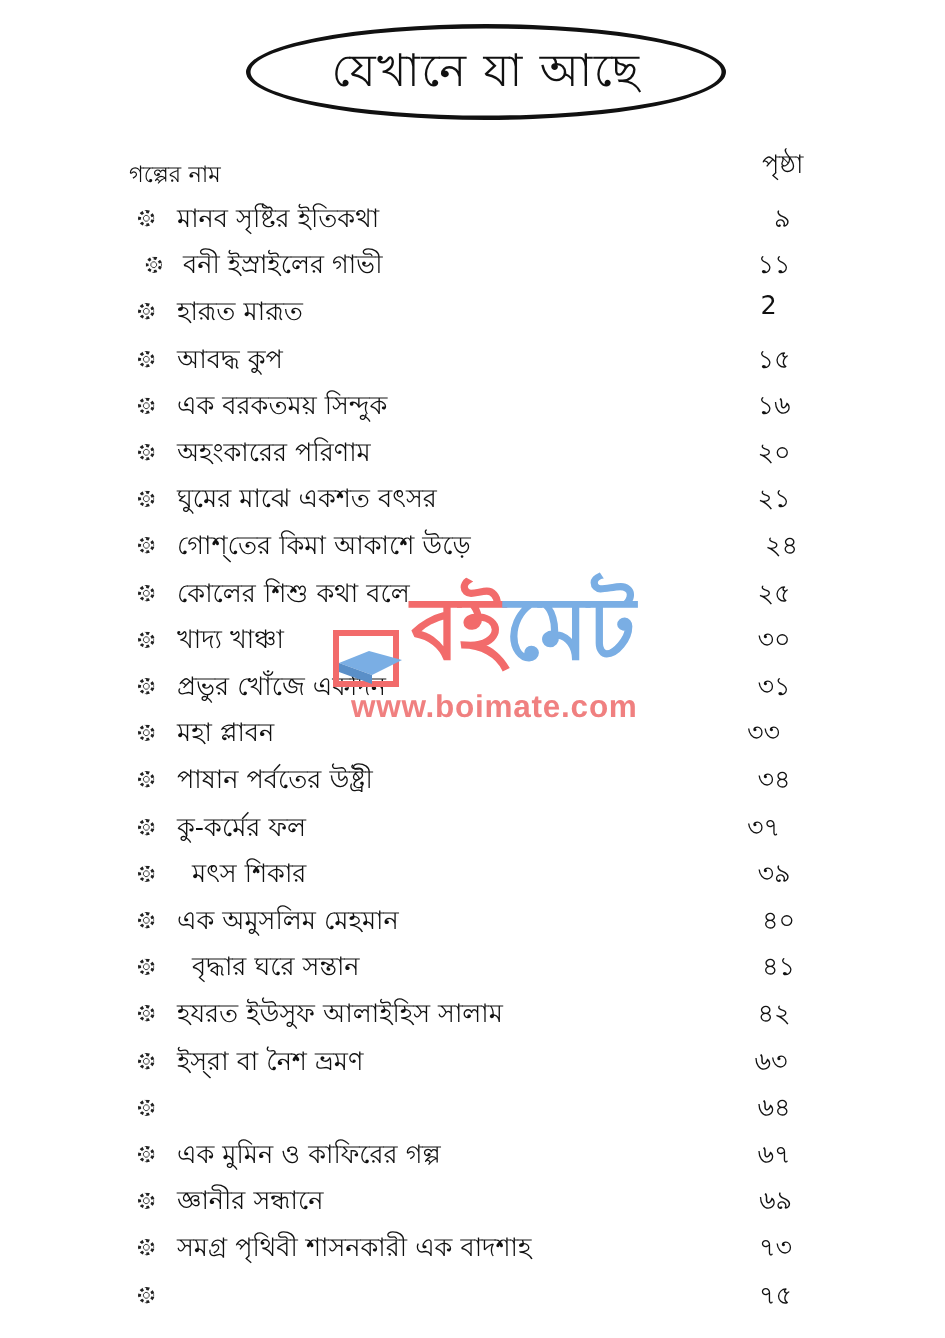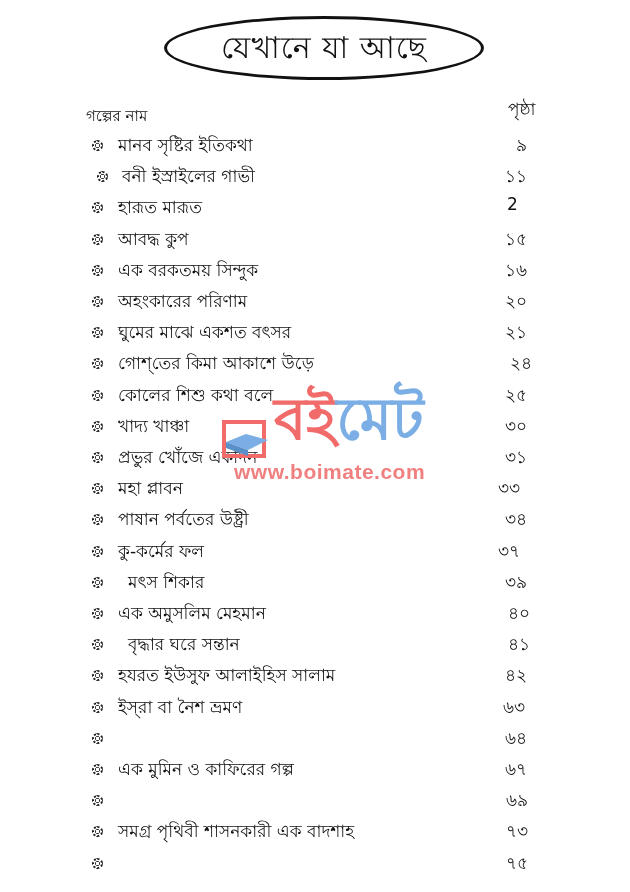--- a/index.html
+++ b/index.html
@@ -150,20 +150,21 @@
       <span class="bullet" style="left: 92px;"></span>
       <span class="row-page" style="left: 505px;">৬৪</span>
     </div>
     <div class="row" style="top: 624px;">
       <span class="bullet" style="left: 92px;"></span>
       <span class="row-title" style="left: 118px;">এক মুমিন ও কাফিরের গল্প</span>
       <span class="row-page" style="left: 505px;">৬৭</span>
     </div>
     <div class="row" style="top: 655.2px;">
       <span class="bullet" style="left: 92px;"></span>
+      <span class="row-title" style="left: 118px;">জ্ঞানীর সন্ধানে</span>
       <span class="row-page" style="left: 506px;">৬৯</span>
     </div>
     <div class="row" style="top: 686.4px;">
       <span class="bullet" style="left: 92px;"></span>
       <span class="row-title" style="left: 118px;">সমগ্র পৃথিবী শাসনকারী এক বাদশাহ</span>
       <span class="row-page" style="left: 506px;">৭৩</span>
     </div>
     <div class="row" style="top: 717.6px;">
       <span class="bullet" style="left: 92px;"></span>
       <span class="row-page" style="left: 506px;">৭৫</span>

